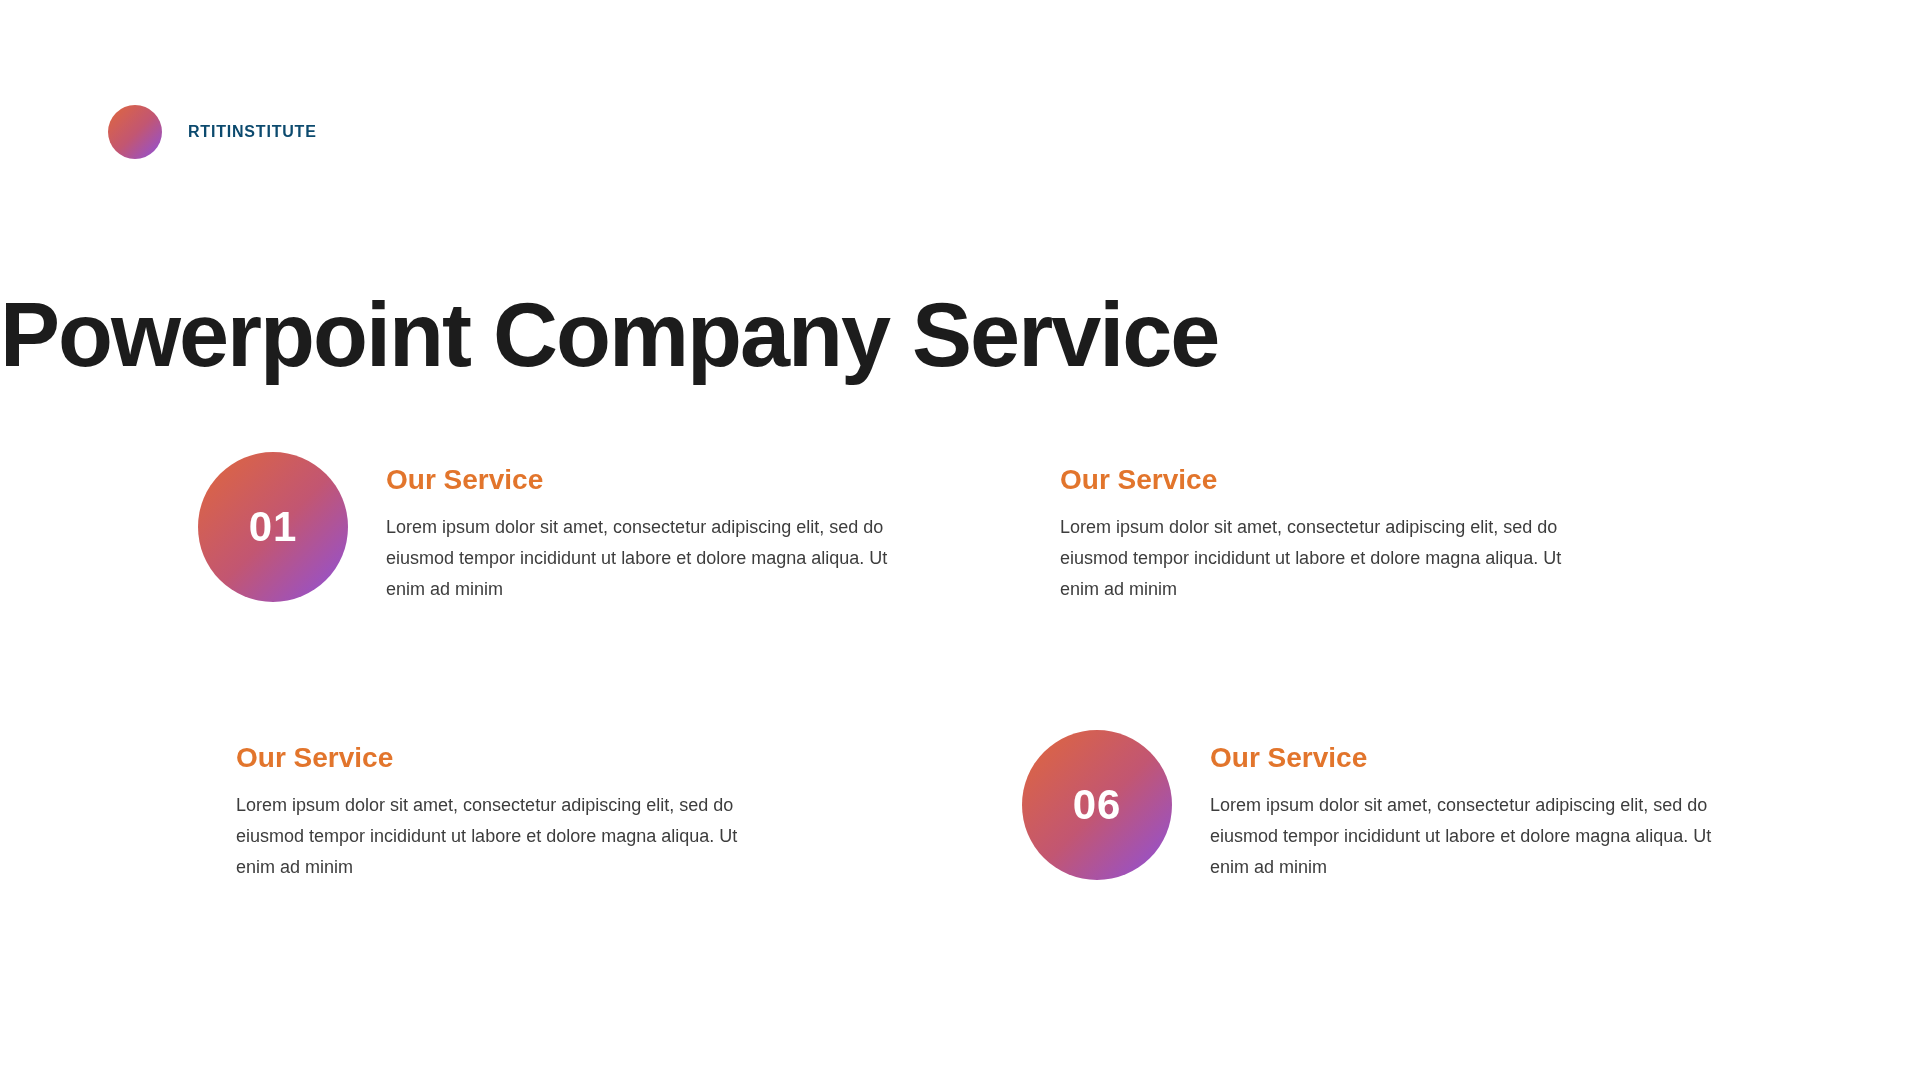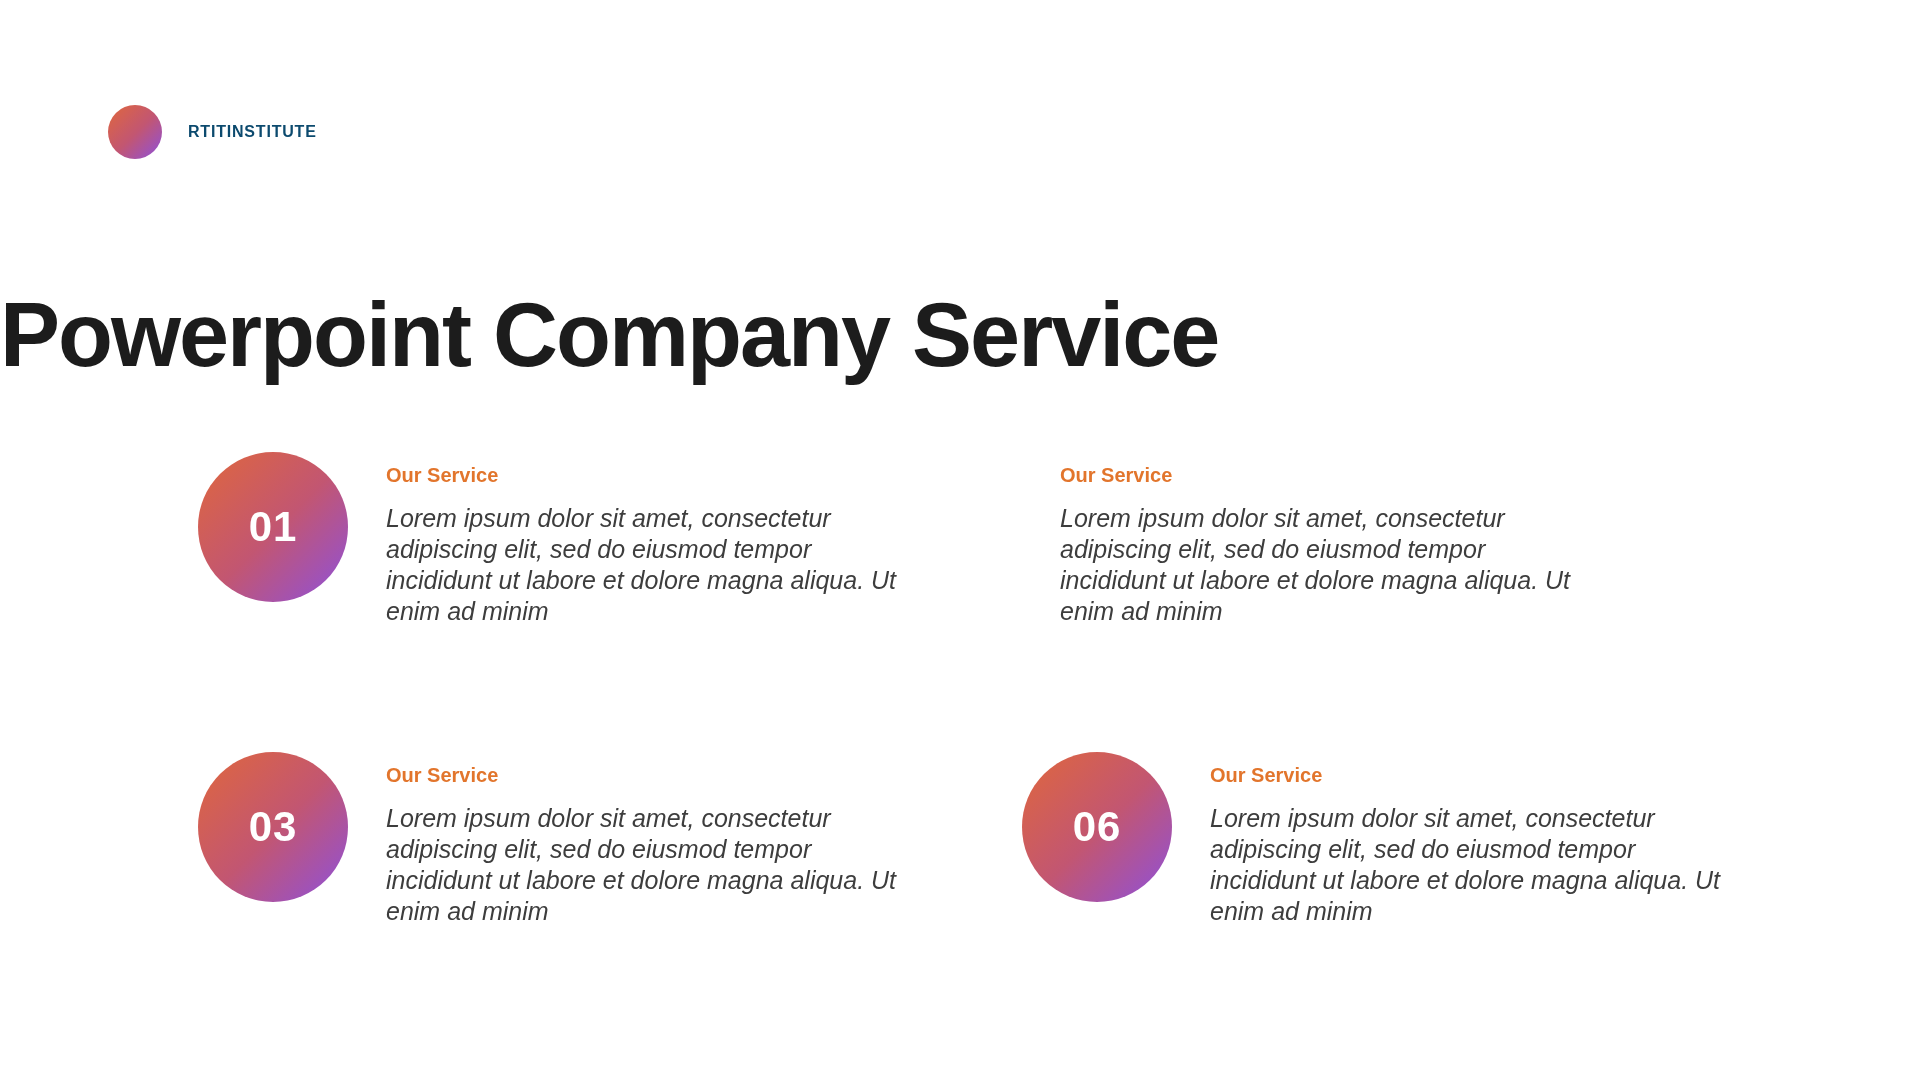--- a/index.html
+++ b/index.html
@@ -75,30 +75,29 @@
     font-weight: 800;
     letter-spacing: 1px;
   }
   .service-text {
     margin-left: 38px;
     padding-top: 12px;
     width: 515px;
   }
   .service-heading {
     color: var(--accent);
-    font-size: 20px;
+    font-size: 28px;
     font-weight: 700;
     margin-bottom: 16px;
   }
   .service-body {
     color: var(--body-color);
-    font-size: 25px;
+    font-size: 18px;
     line-height: 31px;
     font-weight: 400;
-    font-style: italic;
   }
 </style>
 </head>
 <body style="background: rgb(255, 255, 255);">
 
 <div class="slide">
 
   <div class="logo">
     <div class="logo-circle"></div>
     <div class="logo-label">RTITINSTITUTE</div>
@@ -119,23 +118,20 @@
     </div>
 
     <div class="service-item">
       <div class="service-text">
         <div class="service-heading">Our Service</div>
         <div class="service-body">Lorem ipsum dolor sit amet, consectetur adipiscing elit, sed do eiusmod tempor incididunt ut labore et dolore magna aliqua. Ut enim ad minim</div>
       </div>
     </div>
 
     <div class="service-item">
-      <div class="service-circle">
-        <span class="service-number">03</span>
-      </div>
       <div class="service-text">
         <div class="service-heading">Our Service</div>
         <div class="service-body">Lorem ipsum dolor sit amet, consectetur adipiscing elit, sed do eiusmod tempor incididunt ut labore et dolore magna aliqua. Ut enim ad minim</div>
       </div>
     </div>
 
     <div class="service-item">
       <div class="service-circle">
         <span class="service-number">06</span>
       </div>

